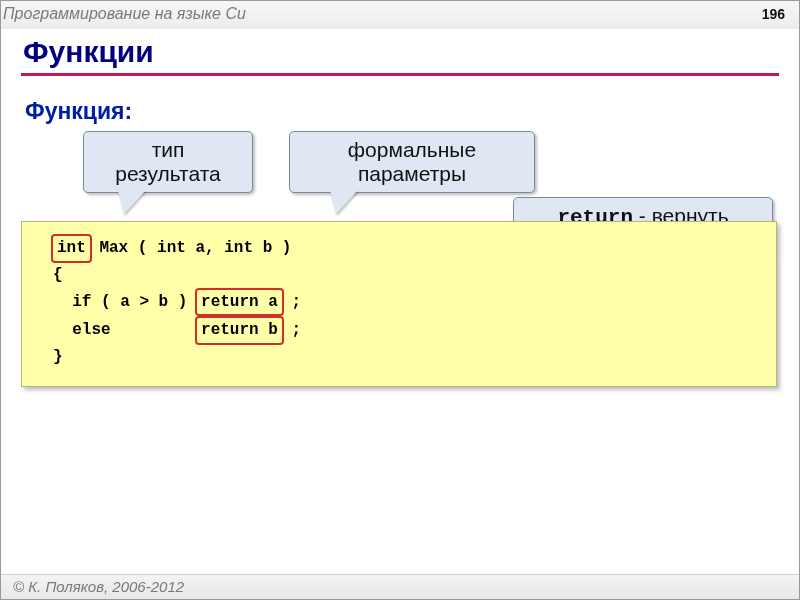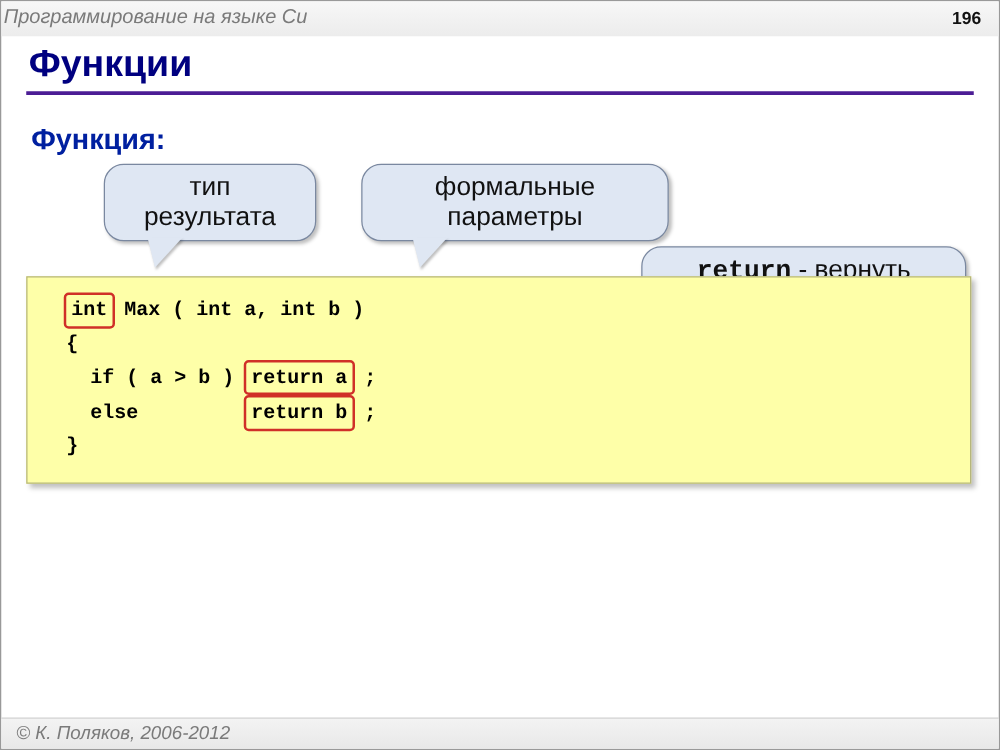--- a/index.html
+++ b/index.html
@@ -1,28 +1,28 @@
 <!DOCTYPE html>
 <html><head>
 <meta charset="utf-8">
 <style>
   *{box-sizing:border-box;margin:0;padding:0}
   body{width:800px;height:600px;font-family:Arial,Helvetica,sans-serif;background:#fff;position:relative;overflow:hidden;border:1px solid #999}
   .header{display:flex;justify-content:space-between;align-items:center;padding:4px 14px 6px 2px;background:linear-gradient(#f7f7f7,#ececec)}
   .header-title{color:#7a7a7a;font-size:16px;font-style:italic}
   .page-num{color:#111;font-size:14px;font-weight:bold}
   .main{padding:4px 20px 0 20px}
-  .h1{color:#000080;font-size:30px;font-weight:bold;padding:2px 0 4px 2px;border-bottom:3px solid #4c1d95}
+  .h1{color:#000080;font-size:30px;font-weight:bold;padding:2px 0 4px 2px;border-bottom:3px solid #be185d}
   .task{margin:18px 4px 0 4px;font-size:23px;line-height:1.3;color:#222}
   .task-label{color:#b00000;font-weight:bold}
   .subhead{color:#0020a0;font-size:23px;font-weight:bold;margin:22px 0 0 4px}
   .diagram{position:relative;margin-top:6px;height:290px}
 
   
-  .bubble{position:absolute;background:#dfe7f3;border:1px solid #7a88a0;border-radius:16px;padding:6px 18px;font-size:21px;color:#111;text-align:center;line-height:1.15;box-shadow:2px 2px 3px rgba(0,0,0,.25)}
+  .bubble{position:absolute;background:#dfe7f3;border:1px solid #7a88a0;border-radius:5px;padding:6px 18px;font-size:21px;color:#111;text-align:center;line-height:1.15;box-shadow:2px 2px 3px rgba(0,0,0,.25)}
   .bubble .tail{position:absolute;width:0;height:0}
   .bubble.b1{left:62px;top:0;width:170px}
   .b1 .tail{left:34px;bottom:-22px;border-left:6px solid transparent;border-right:22px solid transparent;border-top:24px solid #dfe7f3;filter:drop-shadow(1px 2px 1px rgba(0,0,0,.25))}
   .bubble.b2{left:268px;top:0;width:246px}
   .b2 .tail{left:40px;bottom:-22px;border-left:6px solid transparent;border-right:22px solid transparent;border-top:24px solid #dfe7f3;filter:drop-shadow(1px 2px 1px rgba(0,0,0,.25))}
   .bubble.b3{right:6px;top:66px;width:260px}
   .b3 .tail{left:36px;bottom:-20px;border-left:22px solid transparent;border-right:6px solid transparent;border-top:22px solid #dfe7f3;filter:drop-shadow(1px 2px 1px rgba(0,0,0,.25))}
   .b3 .kw{font-family:'Courier New',monospace;font-weight:bold}
 
   

